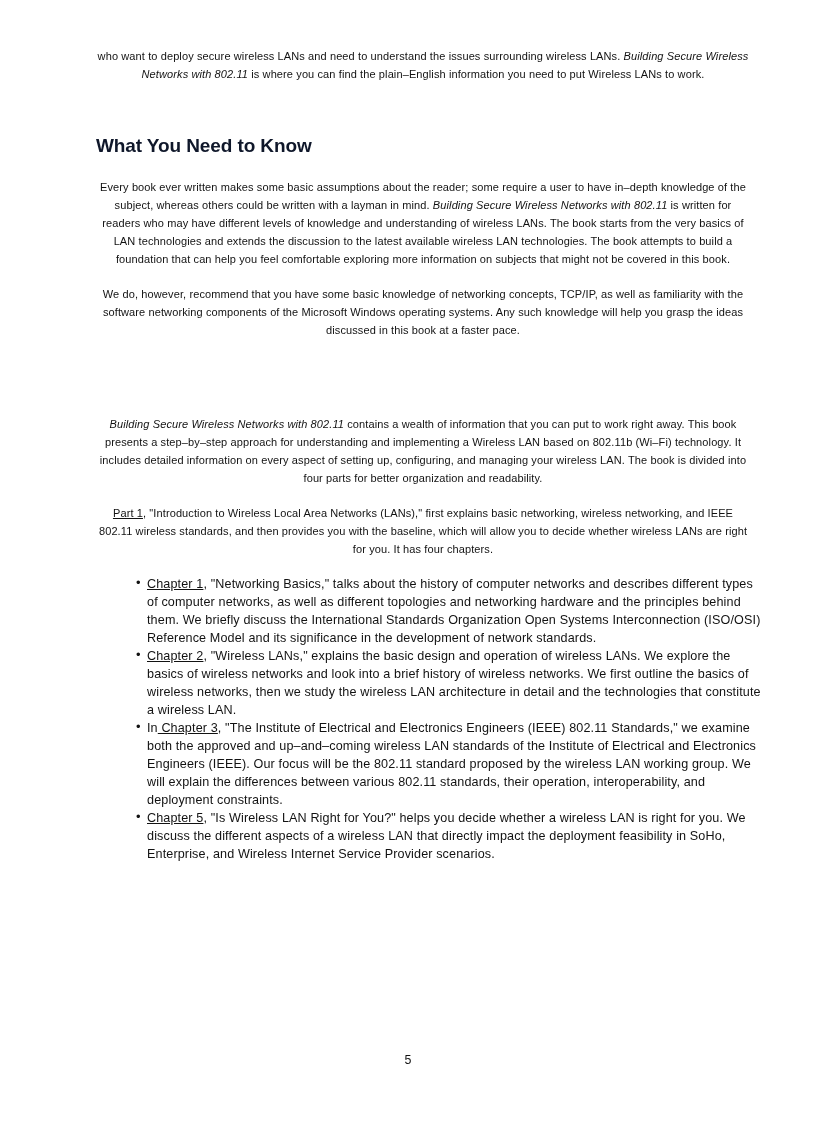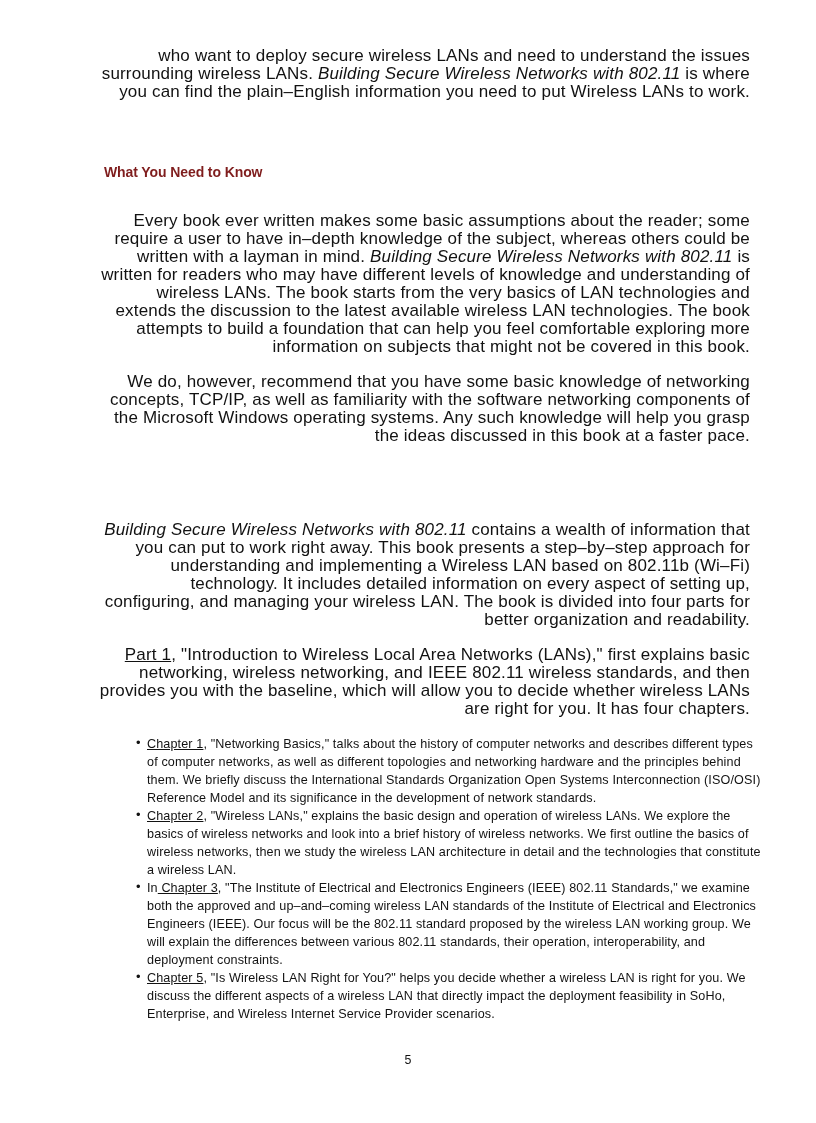--- a/index.html
+++ b/index.html
@@ -27,34 +27,34 @@
 
   .content {
     position: absolute;
     left: 96px;
     top: 47px;
     width: 672px;
   }
 
   p.body {
     margin: 0 18px 17px 0;
-    font-size: 17px;
+    font-size: 11px;
     line-height: 18px;
-    text-align: right;
+    text-align: center;
     color: #121212;
     letter-spacing: 0.01em;
   }
 
   h2.heading {
-    margin: 8px;
+    margin: 0;
     padding: 0;
-    font-size: 14px;
+    font-size: 19px;
     line-height: 22px;
     font-weight: bold;
-    color: #7f1d1d;
+    color: #0f172a;
     letter-spacing: -0.1px;
   }
 
   .gap-before-heading { height: 35px; }
   .gap-after-heading  { height: 21px; }
   .gap-before-heading2 { height: 38px; }
 
   em.bookitalic {
     font-style: italic;
   }

